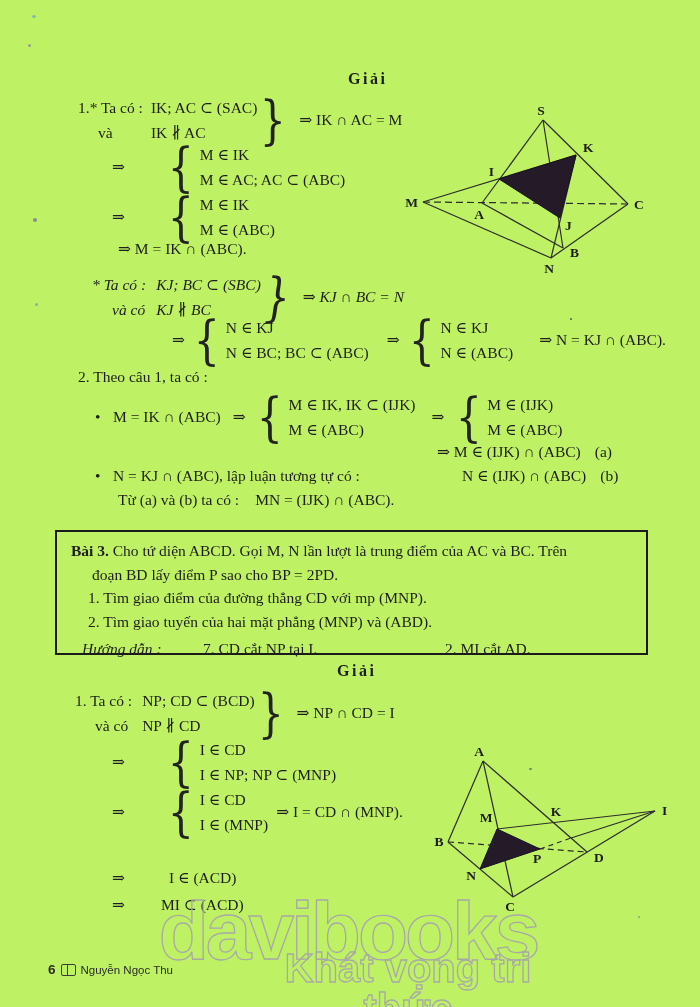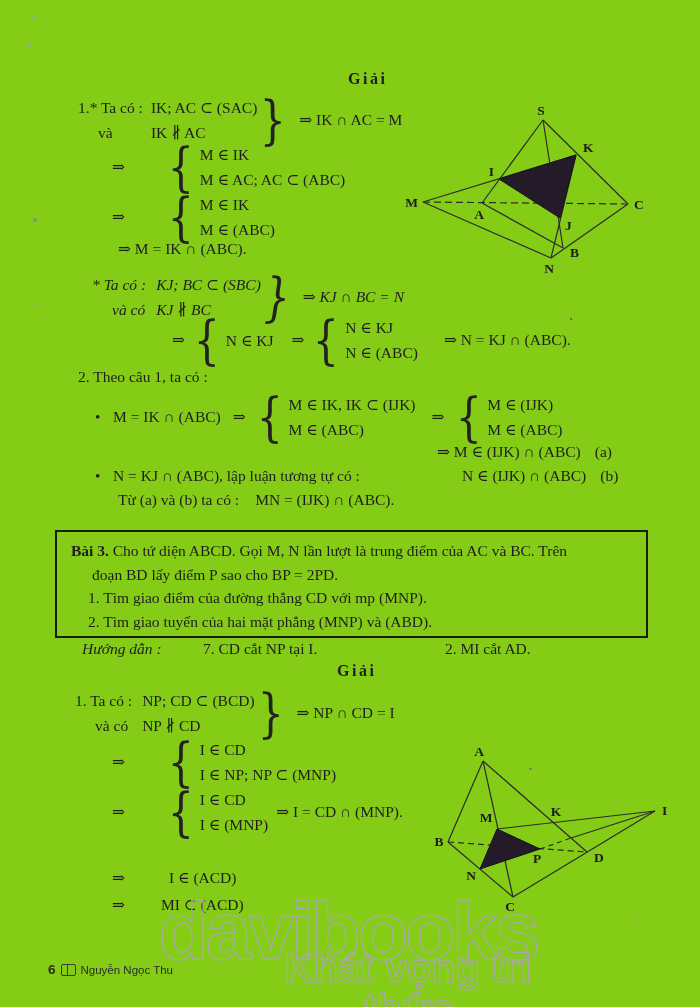--- a/index.html
+++ b/index.html
@@ -1,33 +1,33 @@
 <!DOCTYPE html>
 <html><head>
 <meta charset="utf-8">
 <style>
   html,body{margin:0;padding:0;background:#e8e8e8;}
   .page{
-    position:relative;width:700px;height:1007px;background:#84cc16;
+    position:relative;width:700px;height:1007px;background:#bef264;
     font-family:"Liberation Serif","DejaVu Serif",serif;color:#1e1e1e;
     font-size:15.5px;overflow:hidden;margin:0 auto;
   }
   .abs{position:absolute;}
   .frow{display:flex;align-items:center;white-space:nowrap;}
   .stack div{line-height:25px;white-space:nowrap;}
   .leadcol div{line-height:25px;white-space:nowrap;}
   .leadcol .indent2{padding-left:20px;}
   .brace{
     font-family:"DejaVu Serif",serif;font-size:50px;line-height:50px;font-weight:400;
     transform:scaleX(.82) scaleY(1.03);transform-origin:center;color:#222;
   }
   .gapL{margin-left:40px;}
   .concl{margin-left:10px;}
   .h-giai{font-weight:700;letter-spacing:2.5px;font-size:16px;}
-  .pbox{border:2px solid #1b1b1b;width:565px;padding:7px 10px 3px 14px;line-height:23.5px;background:transparent;}
+  .pbox{border:2px solid #1b1b1b;width:565px;padding:7px 10px 20px 14px;line-height:23.5px;background:transparent;}
   .pbox .q{padding-left:17px;}
   .pbox .cont{padding-left:21px;}
   .bold{font-weight:700;}
   .it{font-style:italic;}
   .bullet{width:14px;display:inline-block;}
   .tag{margin-left:14px;}
   .wm{
     color:transparent;-webkit-text-stroke:1.3px #a8a8a8;
     font-family:"Liberation Sans","DejaVu Sans",sans-serif;font-weight:700;
     text-align:center;line-height:1;z-index:6;pointer-events:none;
@@ -107,20 +107,21 @@
     <span class="brace">}</span>
     <span class="concl">⇒ KJ ∩ BC = N</span>
   </div>
 
   <div class="abs frow" style="left:172px;top:315px;gap:18px;">
     <div class="frow">
       <span>⇒</span>
       <span class="brace" style="margin-left:6px;">{</span>
       <div class="stack" style="margin-left:3px;">
         <div>N ∈ KJ</div>
+        <div>N ∈ BC; BC ⊂ (ABC)</div>
       </div>
     </div>
     <div class="frow">
       <span>⇒</span>
       <span class="brace" style="margin-left:6px;">{</span>
       <div class="stack" style="margin-left:3px;">
         <div>N ∈ KJ</div>
         <div>N ∈ (ABC)</div>
       </div>
     </div>

